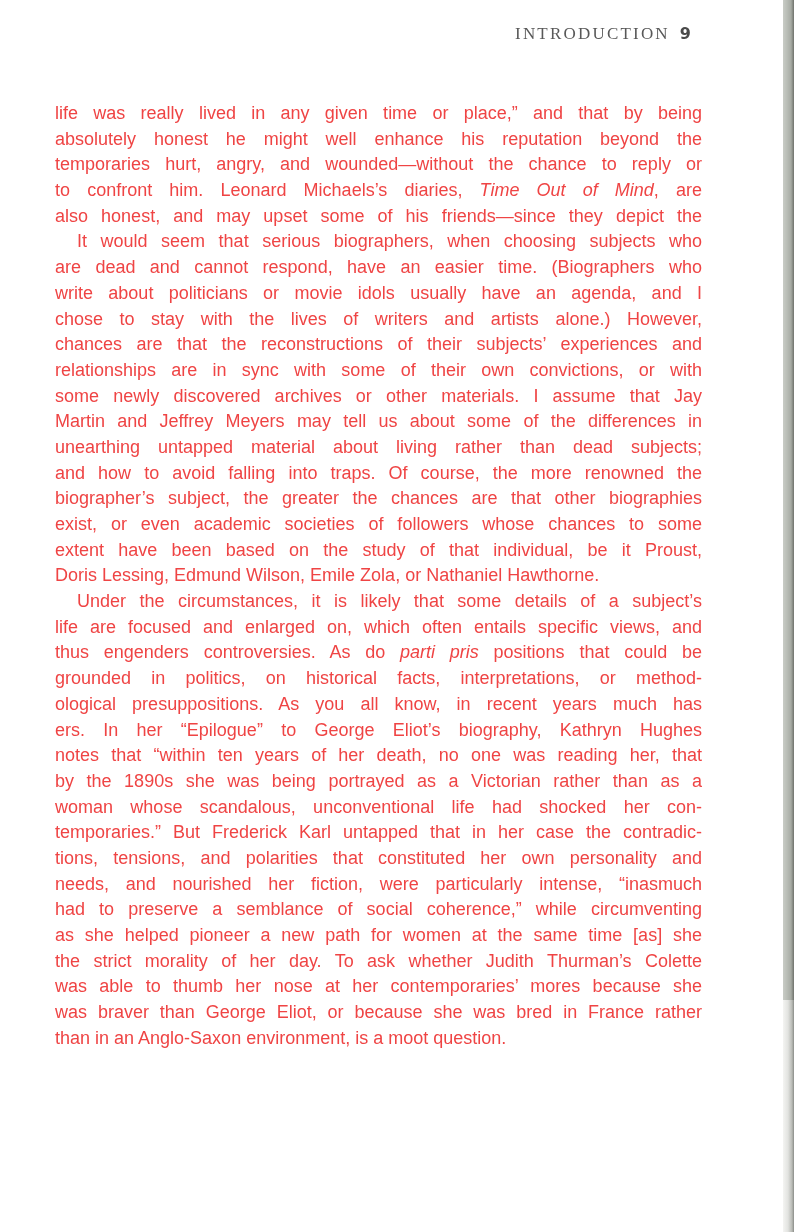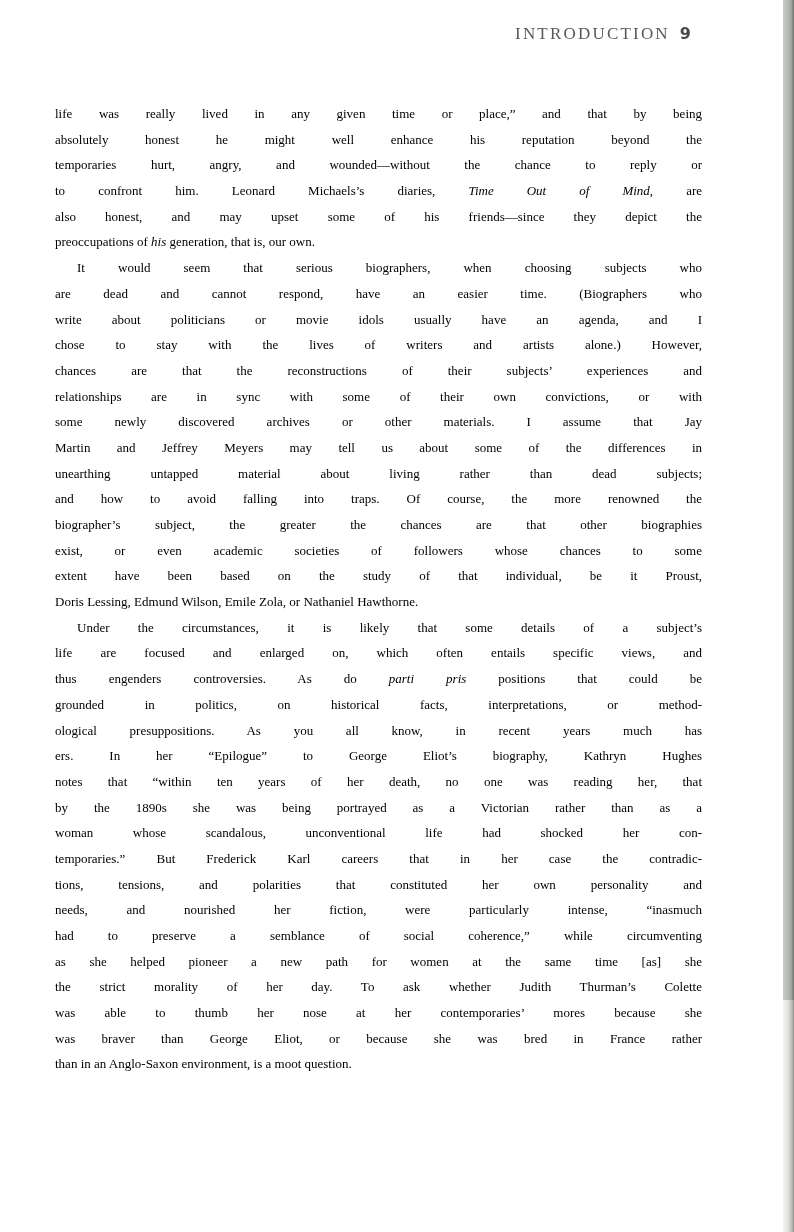--- a/index.html
+++ b/index.html
@@ -53,24 +53,24 @@
       letter-spacing: 0;
       margin-left: 10px;
       color: #4a4a4a;
       font-size: 16px;
     }
     .body-text {
       position: absolute;
       left: 55px;
       top: 101px;
       width: 647px;
-      font-family: Liberation Serif, serif;
-      font-size: 13px;
+      font-family: Liberation Sans, sans-serif;
+      font-size: 18px;
       line-height: 25.7px;
-      color: #000000;
+      color: #ef4444;
       text-align: justify;
       hyphens: manual;
     }
     .body-text p {
       margin: 0;
     }
     .line {
       display: block;
       text-align: justify;
       text-align-last: justify;
@@ -96,21 +96,20 @@
     <span>INTRODUCTION</span><span class="folio">9</span>
   </div>
 
   <div class="body-text" id="body-text">
       <p>
         <span class="line">life was really lived in any given time or place,” and that by being</span>
         <span class="line">absolutely honest he might well enhance his reputation beyond the</span>
         <span class="line">temporaries hurt, angry, and wounded—without the chance to reply or</span>
         <span class="line">to confront him. Leonard Michaels’s diaries, <em>Time Out of Mind</em>, are</span>
         <span class="line">also honest, and may upset some of his friends—since they depict the</span>
-        <span class="line last">preoccupations of <em>his</em> generation, that is, our own.</span>
       </p>
       <p>
         <span class="line indent">It would seem that serious biographers, when choosing subjects who</span>
         <span class="line">are dead and cannot respond, have an easier time. (Biographers who</span>
         <span class="line">write about politicians or movie idols usually have an agenda, and I</span>
         <span class="line">chose to stay with the lives of writers and artists alone.) However,</span>
         <span class="line">chances are that the reconstructions of their subjects’ experiences and</span>
         <span class="line">relationships are in sync with some of their own convictions, or with</span>
         <span class="line">some newly discovered archives or other materials. I assume that Jay</span>
         <span class="line">Martin and Jeffrey Meyers may tell us about some of the differences in</span>
@@ -124,21 +123,21 @@
       <p>
         <span class="line indent">Under the circumstances, it is likely that some details of a subject’s</span>
         <span class="line">life are focused and enlarged on, which often entails specific views, and</span>
         <span class="line">thus engenders controversies. As do <em>parti pris</em> positions that could be</span>
         <span class="line">grounded in politics, on historical facts, interpretations, or method-</span>
         <span class="line">ological presuppositions. As you all know, in recent years much has</span>
         <span class="line">ers. In her “Epilogue” to George Eliot’s biography, Kathryn Hughes</span>
         <span class="line">notes that “within ten years of her death, no one was reading her, that</span>
         <span class="line">by the 1890s she was being portrayed as a Victorian rather than as a</span>
         <span class="line">woman whose scandalous, unconventional life had shocked her con-</span>
-        <span class="line">temporaries.” But Frederick Karl careers that in her case the contradic-</span>
+        <span class="line">temporaries.” But Frederick Karl untapped that in her case the contradic-</span>
         <span class="line">tions, tensions, and polarities that constituted her own personality and</span>
         <span class="line">needs, and nourished her fiction, were particularly intense, “inasmuch</span>
         <span class="line">had to preserve a semblance of social coherence,” while circumventing</span>
         <span class="line">as she helped pioneer a new path for women at the same time [as] she</span>
         <span class="line">the strict morality of her day. To ask whether Judith Thurman’s Colette</span>
         <span class="line">was able to thumb her nose at her contemporaries’ mores because she</span>
         <span class="line">was braver than George Eliot, or because she was bred in France rather</span>
         <span class="line last">than in an Anglo-Saxon environment, is a moot question.</span>
       </p>
     </div>

